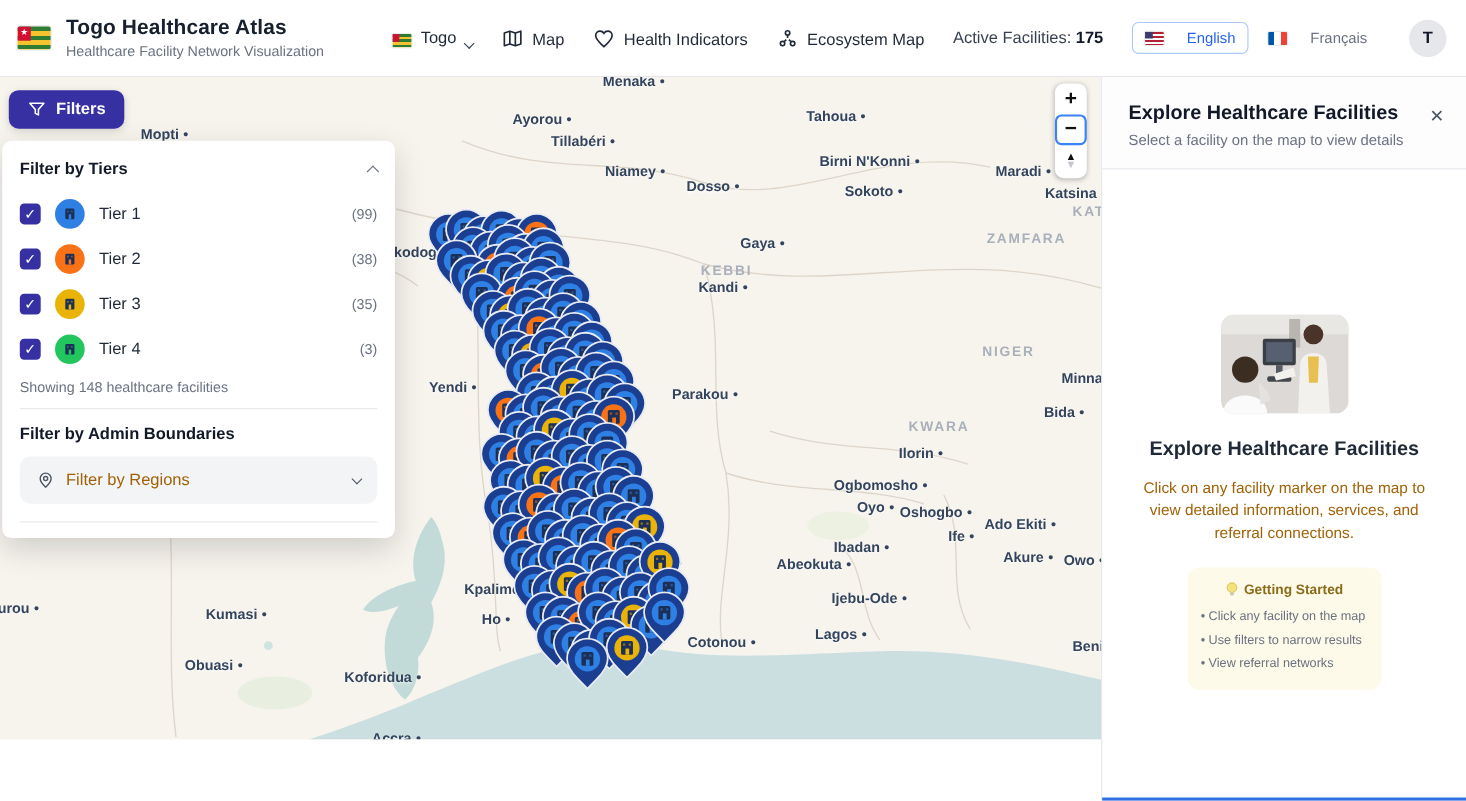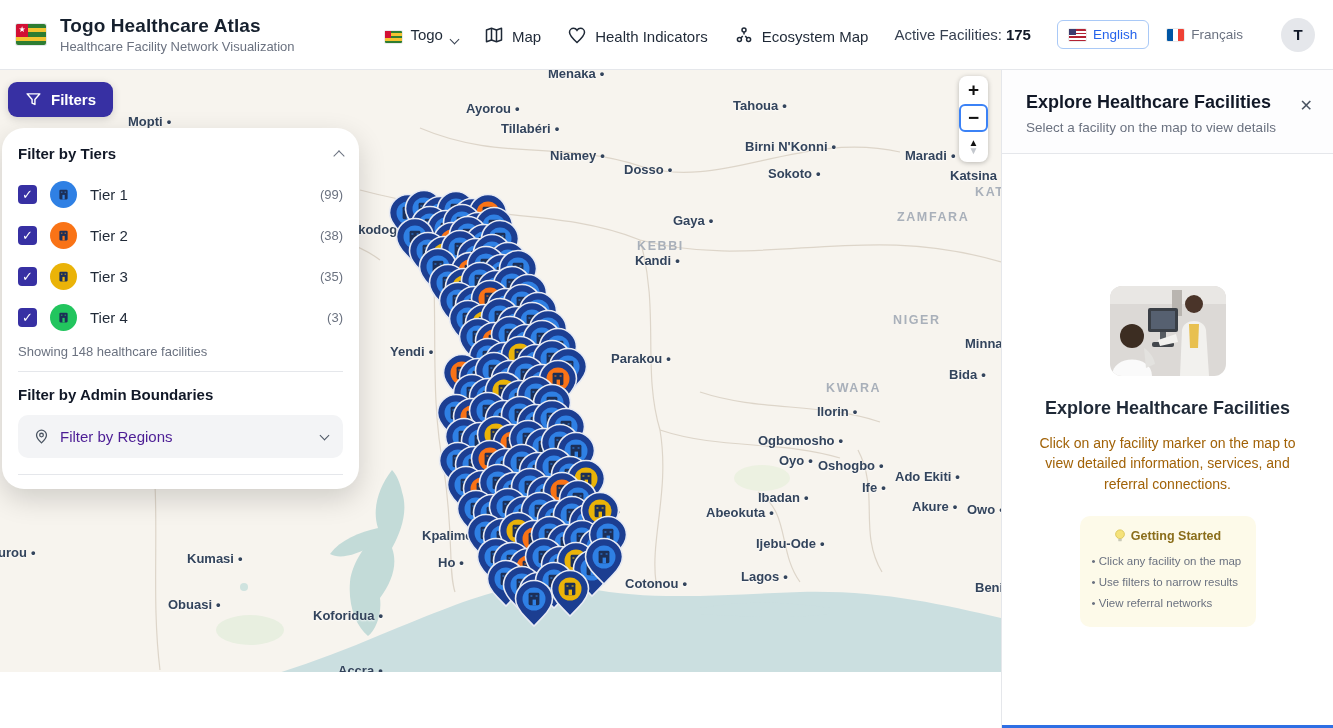--- a/index.html
+++ b/index.html
@@ -17,21 +17,21 @@
   .nav-item { display:flex; align-items:flex-end; gap:8px; font-size:15px; color:#1f2937; cursor:pointer; white-space:nowrap; }
   .mini-flag { width:17px; height:12px; border-radius:1px; box-shadow:0 0 0 1px rgba(0,0,0,.08); display:inline-block; }
   .flag-togo { background:repeating-linear-gradient(180deg,#2e7d32 0 2.4px,#f4c430 2.4px 4.8px); position:relative; }
   .flag-togo::after { content:""; position:absolute; left:0; top:0; width:6px; height:7.2px; background:#d21034; }
   .flag-us { background:repeating-linear-gradient(180deg,#b22234 0 1.8px,#fff 1.8px 3.6px); position:relative; }
   .flag-us::after { content:""; position:absolute; left:0; top:0; width:7px; height:6.5px; background:#3c3b6e; }
   .flag-fr { background:linear-gradient(90deg,#0055a4 0 33%,#fff 33% 66%,#ef4135 66%); }
   .chev { width:7px; height:7px; border-right:1.8px solid #374151; border-bottom:1.8px solid #374151; transform:rotate(45deg); margin-top:-3px; }
   .facilities { font-size:15px; color:#374151; white-space:nowrap; }
   .facilities b { color:#111827; font-weight:700; margin-left:4px; }
-  .lang-btn { display:flex; align-items:center; gap:7px; font-size:13.5px; padding:6px 11px; border-radius:6px; cursor:pointer; white-space:nowrap; }
+  .lang-btn { display:flex; align-items:center; gap:21px; font-size:13.5px; padding:6px 11px; border-radius:6px; cursor:pointer; white-space:nowrap; }
   .lang-en { color:#2563eb; border:1px solid #a9c9f7; }
   .lang-fr { color:#6b7280; border:1px solid transparent; }
   .avatar { width:34px; height:34px; border-radius:50%; background:#e5e7eb; color:#111827; font-size:15px; font-weight:600; display:flex; align-items:center; justify-content:center; cursor:pointer; }
   .hicon { width:20px; height:20px; flex:0 0 auto; }
 
   
   .main { display:flex; height:658px; }
   .map-wrap { position:relative; width:1001px; height:602px; overflow:hidden; background:#f7f4ee; }
   .map-bg { position:absolute; left:0; top:0; z-index:1; }
 
@@ -43,33 +43,33 @@
   .pin { position:absolute; z-index:3; cursor:pointer; }
   .markers { position:absolute; inset:0; z-index:3; }
 
   
   .map-btns { position:absolute; left:8px; top:12px; z-index:10; display:flex; gap:10px; }
   .btn { display:flex; align-items:center; gap:9px; font-size:15px; font-weight:600; padding:9px 17px; border-radius:9px; cursor:pointer; box-shadow:0 2px 8px rgba(0,0,0,.15); }
   .btn-light { background:#fff; color:#1f2937; }
   .btn-primary { background:#3730a3; color:#fff; }
 
   
-  .filter-panel { position:absolute; left:2px; top:58px; z-index:9; width:357px; background:#fff; border-radius:22px; box-shadow:0 10px 28px rgba(0,0,0,.16); padding:17px 16px 14px; }
+  .filter-panel { position:absolute; left:2px; top:58px; z-index:9; width:357px; background:#fff; border-radius:8px; box-shadow:0 10px 28px rgba(0,0,0,.16); padding:17px 16px 14px; }
   .fp-head { display:flex; align-items:center; justify-content:space-between; margin-bottom:12px; cursor:pointer; }
   .fp-title { font-size:15px; font-weight:700; color:#111827; }
   .chev-up { width:8px; height:8px; border-left:1.8px solid #6b7280; border-top:1.8px solid #6b7280; transform:rotate(45deg); margin-top:4px; }
   .tier-row { display:flex; align-items:center; gap:13px; padding:7px 0; cursor:pointer; }
   .cb { width:19px; height:19px; border-radius:4px; background:#3730a3; color:#fff; font-size:13px; display:flex; align-items:center; justify-content:center; flex:0 0 auto; }
   .tier-ic { width:27px; height:27px; border-radius:50%; display:flex; align-items:center; justify-content:center; flex:0 0 auto; }
   .tier-label { font-size:15px; color:#1f2937; }
   .tier-count { margin-left:auto; font-size:13px; color:#6b7280; }
   .showing { font-size:13px; color:#6b7280; margin:6px 0 12px; }
   .fp-divider { border-top:1px solid #e5e7eb; margin:10px 0 14px; }
   .admin-title { font-size:15px; font-weight:700; color:#111827; margin-bottom:12px; }
-  .regions-btn { display:flex; align-items:center; gap:10px; background:#f3f4f6; border-radius:10px; height:43px; padding:0 15px; font-size:15px; color:#4c1d95; cursor:pointer; }
+  .regions-btn { display:flex; align-items:center; gap:10px; background:#f3f4f6; border-radius:10px; height:43px; padding:0 15px; font-size:15px; color:#a16207; cursor:pointer; }
   .regions-btn .chev { margin-left:auto; border-color:#4b5563; }
   .fp-end { border-top:1px solid #e5e7eb; margin-top:16px; }
 
   
   .zoomctl { position:absolute; right:13px; top:6px; z-index:10; width:29px; background:#fff; border-radius:8px; box-shadow:0 1px 5px rgba(0,0,0,.25); display:flex; flex-direction:column; align-items:stretch; }
   .zbtn { height:28px; display:flex; align-items:center; justify-content:center; font-size:19px; font-weight:700; color:#111; cursor:pointer; }
   .zbtn.focus { outline:2px solid #3b82f6; outline-offset:-2px; border-radius:6px; }
   .compass { height:30px; display:flex; flex-direction:column; align-items:center; justify-content:center; line-height:8px; cursor:pointer; }
   .compass .n { font-size:10px; color:#111; } .compass .s { font-size:10px; color:#c3c7cd; }
 

